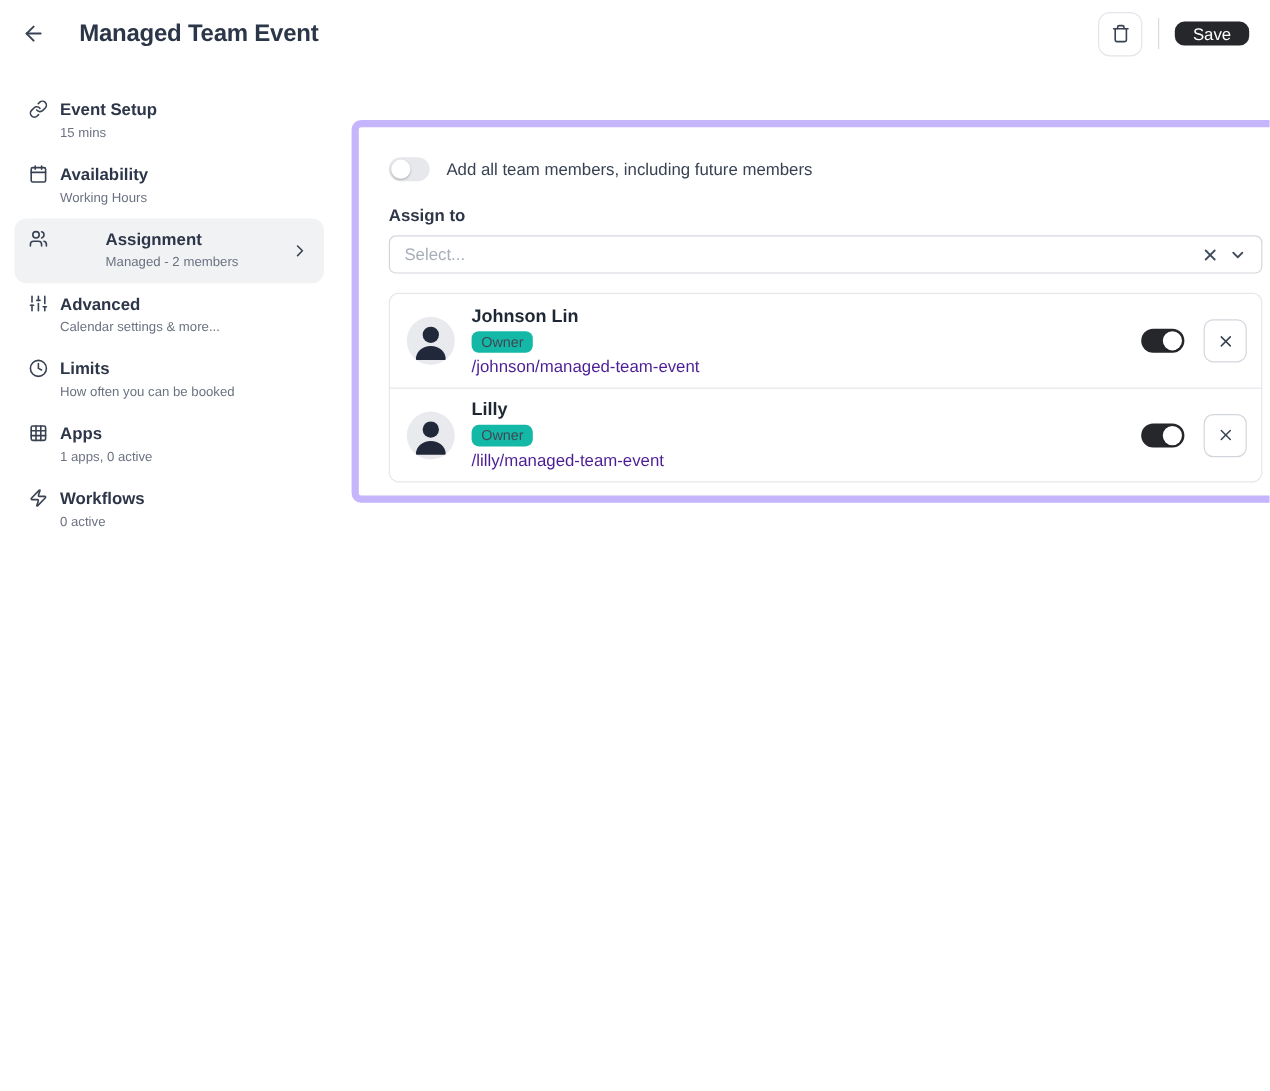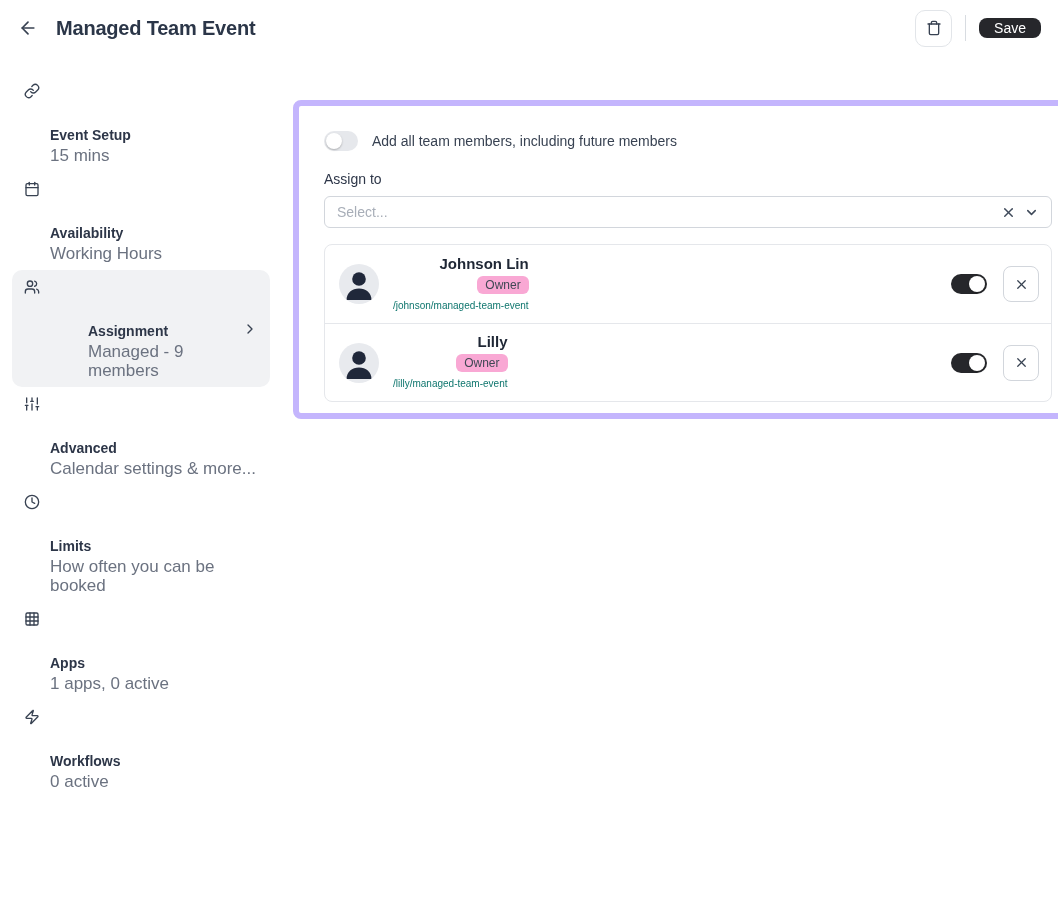--- a/index.html
+++ b/index.html
@@ -18,21 +18,21 @@
     position: absolute; top: 0; left: 0; right: 0; height: 56px;
     display: flex; align-items: center;
     padding: 0 17px;
   }
   .back-btn {
     width: 22px; height: 22px; border: none; background: transparent;
     color: #384252; cursor: pointer; display: flex; align-items: center; justify-content: center;
     padding: 0;
   }
   .page-title {
-    margin-left: 17px;
+    margin-left: 27px;
     font-size: 20px; font-weight: 700; color: #2b3648; letter-spacing: -0.2px;
   }
   .header-right { margin-left: auto; display: flex; align-items: center; }
   .trash-btn {
     width: 37px; height: 37px; background: #fff;
     border: 1px solid #e2e5e9; border-radius: 10px;
     display: flex; align-items: center; justify-content: center;
     color: #384252; cursor: pointer;
   }
   .header-divider { width: 1px; height: 26px; background: #d8dce1; margin: 0 13px; }
@@ -51,22 +51,22 @@
   }
   .side-item {
     position: relative;
     display: flex; align-items: flex-start;
     padding: 7px 12px;
     border-radius: 10px;
     cursor: pointer;
   }
   .side-item.selected { background: #f1f2f4; gap: 38px; }
   .side-icon { width: 16px; height: 16px; color: #384252; margin-right: 10px; margin-top: 2px; flex: none; }
-  .side-title { font-size: 14px; font-weight: 600; color: #2d3648; line-height: 20px; margin-top: 44px; }
-  .side-sub { font-size: 17px; color: #6b7280; line-height: 19px; margin-top: 1px; }
+  .side-title { font-size: 14px; font-weight: 600; color: #2d3648; line-height: 20px; }
+  .side-sub { font-size: 11px; color: #6b7280; line-height: 19px; margin-top: 1px; }
   .side-chevron {
     position: absolute; right: 12px; top: 50%; transform: translateY(-50%);
     width: 16px; height: 16px; color: #384252;
   }
 
   
   .card {
     position: absolute; left: 293px; top: 100px; width: 790px; height: 319px;
     background: #fff; border: 6px solid #c4b5fd; border-radius: 8px;
     padding: 25px;
@@ -80,50 +80,50 @@
   .switch .knob {
     position: absolute; top: 2px; left: 2px;
     width: 16px; height: 16px; border-radius: 50%;
     background: #ffffff; box-shadow: 0 1px 2px rgba(0,0,0,.25);
   }
   .switch.on { background: #26272b; }
   .switch.on .knob { left: auto; right: 2px; }
   .toggle-label { margin-left: 14px; font-size: 14px; color: #384252; }
 
   .assign-block { margin-top: 18px; }
-  .assign-label { display: block; font-size: 14px; font-weight: 400; color: #2d3648; line-height: 20px; }
+  .assign-label { display: block; font-size: 14px; font-weight: 700; color: #2d3648; line-height: 20px; }
   .select-box {
     margin-top: 7px; height: 32px;
     border: 1px solid #d2d6dc; border-radius: 6px;
     display: flex; align-items: center;
     padding: 0 12px; background: #fff;
   }
   .select-input {
     flex: 1; border: none; outline: none; background: transparent;
     font-family: inherit; font-size: 14px; color: #000000; min-width: 0;
   }
   .select-input::placeholder { color: #a8aeb8; }
   .select-icon { width: 15px; height: 15px; color: #3f4a5a; cursor: pointer; flex: none; }
   .select-icon + .select-icon { margin-left: 8px; }
 
-  .member-list { margin-top: 16px; border: 1px solid #e5e7eb; border-radius: 8px; text-align: right; }
+  .member-list { margin-top: 16px; border: 1px solid #e5e7eb; border-radius: 8px; }
   .member-row { display: flex; align-items: center; height: 78px; padding: 0 12px 0 14px; }
   .member-row + .member-row { border-top: 1px solid #e5e7eb; }
   .avatar {
     width: 40px; height: 40px; border-radius: 50%;
     background: #e8eaee; overflow: hidden; flex: none;
   }
   .member-info { margin-left: 14px; }
   .member-name { font-size: 15px; font-weight: 700; color: #1f2735; line-height: 18px; }
   .badge {
     display: inline-block; margin-top: 3px;
-    background: #f9a8d4; color: #3f4854;
+    background: #14b8a6; color: #3f4854;
     font-size: 12px; line-height: 14px; padding: 2px 8px; border-radius: 6px;
   }
-  .member-url { margin-top: 3px; font-size: 10px; color: #0f766e; line-height: 17px; }
+  .member-url { margin-top: 3px; font-size: 14px; color: #4c1d95; line-height: 17px; }
   .member-right { margin-left: auto; display: flex; align-items: center; gap: 16px; }
   .member-switch { width: 36px; }
   .remove-btn {
     width: 36px; height: 36px; background: #fff;
     border: 1px solid #d2d6dc; border-radius: 8px;
     display: flex; align-items: center; justify-content: center;
     color: #384252; cursor: pointer;
   }
 </style>
 </head>
@@ -188,21 +188,21 @@
     <span class="side-icon">
       <svg width="16" height="16" viewBox="0 0 24 24" fill="none" stroke="currentColor" stroke-width="2" stroke-linecap="round" stroke-linejoin="round">
           <path d="M16 21v-2a4 4 0 0 0-4-4H6a4 4 0 0 0-4 4v2"></path>
           <circle cx="9" cy="7" r="4"></circle>
           <path d="M22 21v-2a4 4 0 0 0-3-3.87"></path>
           <path d="M16 3.13a4 4 0 0 1 0 7.75"></path>
         </svg>
     </span>
     <div>
       <div class="side-title">Assignment</div>
-      <div class="side-sub">Managed - 9 members</div>
+      <div class="side-sub">Managed - 2 members</div>
     </div>
     <span class="side-chevron">
       <svg width="16" height="16" viewBox="0 0 24 24" fill="none" stroke="currentColor" stroke-width="2" stroke-linecap="round" stroke-linejoin="round">
           <path d="m9 18 6-6-6-6"></path>
         </svg>
     </span>
   </div>
 
   <div class="side-item">
     <span class="side-icon">

